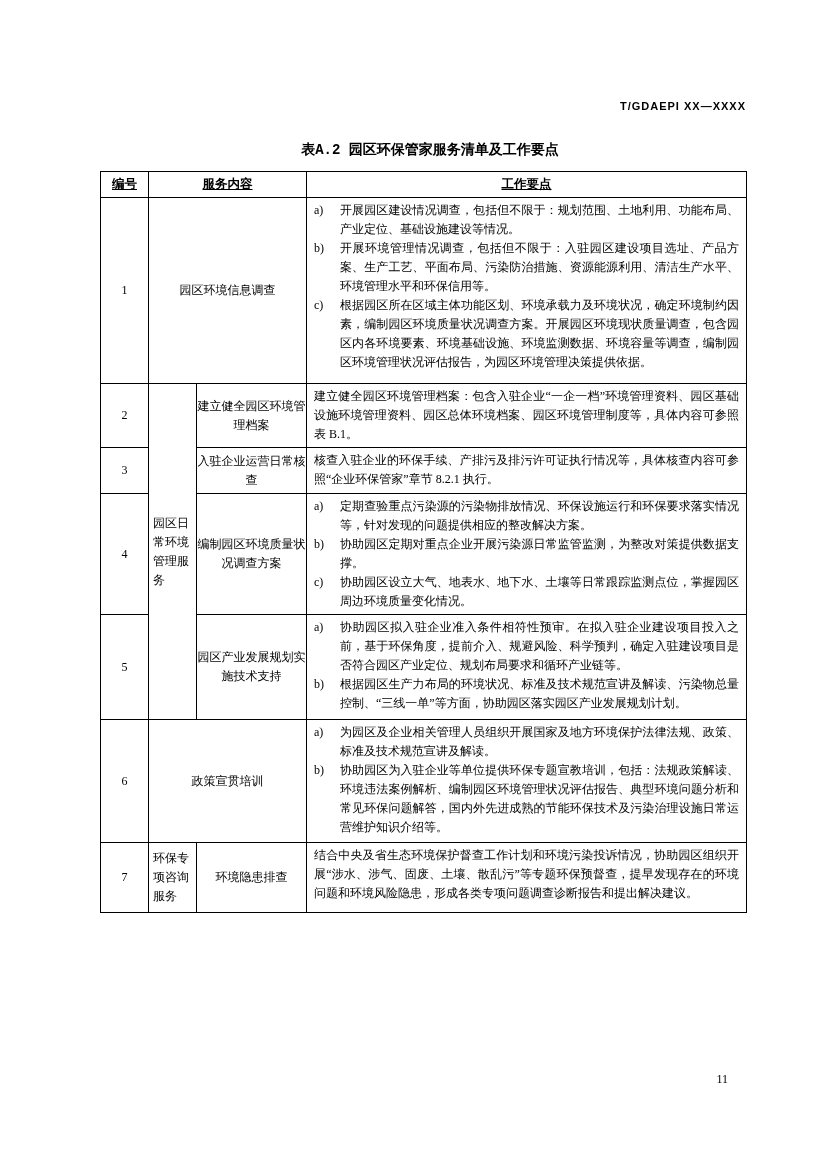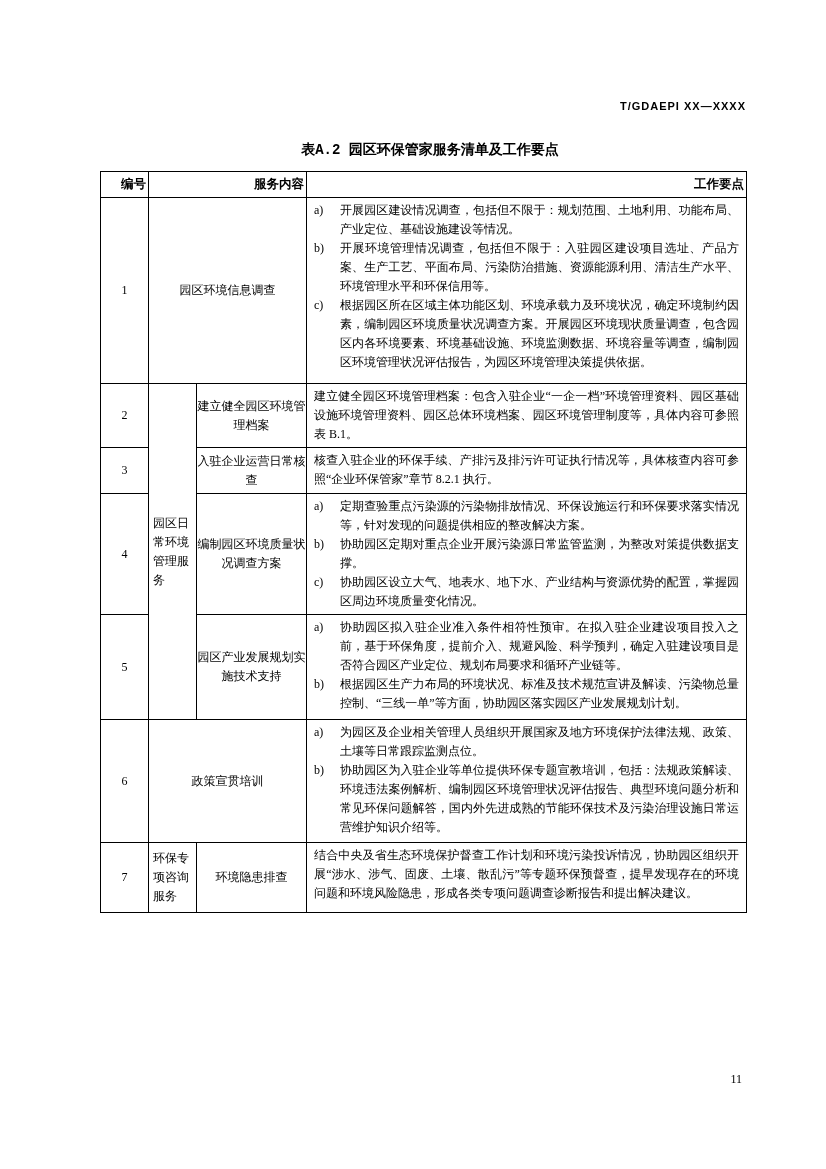--- a/index.html
+++ b/index.html
@@ -46,23 +46,24 @@
   .main-table col.c-service { width: 110px; }
   .main-table col.c-points  { width: 440px; }
   .main-table th, .main-table td {
     border: 1px solid #000;
     vertical-align: middle;
   }
   .main-table th {
     font-family: "Liberation Sans", sans-serif;
     font-weight: bold;
     font-size: 12.5px;
-    text-align: right;
+    text-align: center;
     height: 26px;
     padding: 2px;
+    text-decoration: underline;
   }
   td.id-cell {
     text-align: center;
     padding: 2px;
   }
   td.group-cell {
     padding: 2px 4px;
   }
   td.service-cell {
     text-align: center;
@@ -85,21 +86,21 @@
   tr.r1 { height: 186px; }
   tr.r2 { height: 57px; }
   tr.r3 { height: 46px; }
   tr.r4 { height: 121px; }
   tr.r5 { height: 105px; }
   tr.r6 { height: 123px; }
   tr.r7 { height: 70px; }
   .page-number {
     position: absolute;
     top: 1072px;
-    right: 84px;
+    right: 98px;
     font-size: 12px;
   }
 </style>
 </head>
 <body>
 
 <div class="doc-header">T/GDAEPI XX—XXXX</div>
 
 <div class="table-title">表A.2 园区环保管家服务清单及工作要点</div>
 
@@ -160,21 +161,21 @@
         <div class="point">
           <span class="marker">a)</span>
           <span class="ptext">定期查验重点污染源的污染物排放情况、环保设施运行和环保要求落实情况等，针对发现的问题提供相应的整改解决方案。</span>
         </div>
         <div class="point">
           <span class="marker">b)</span>
           <span class="ptext">协助园区定期对重点企业开展污染源日常监管监测，为整改对策提供数据支撑。</span>
         </div>
         <div class="point">
           <span class="marker">c)</span>
-          <span class="ptext">协助园区设立大气、地表水、地下水、产业结构与资源优势的配置，掌握园区周边环境质量变化情况。</span>
+          <span class="ptext">协助园区设立大气、地表水、地下水、土壤等日常跟踪监测点位，掌握园区周边环境质量变化情况。</span>
         </div>
       </td>
     </tr>
 
     <tr class="r5">
       <td class="id-cell">5</td>
       <td class="service-cell">园区产业发展规划实施技术支持</td>
       <td class="points-cell">
         <div class="point">
           <span class="marker">a)</span>
@@ -186,21 +187,21 @@
         </div>
       </td>
     </tr>
 
     <tr class="r6">
       <td class="id-cell">6</td>
       <td class="service-cell" colspan="2">政策宣贯培训</td>
       <td class="points-cell">
         <div class="point">
           <span class="marker">a)</span>
-          <span class="ptext">为园区及企业相关管理人员组织开展国家及地方环境保护法律法规、政策、土壤等日常跟踪监测点位。</span>
+          <span class="ptext">为园区及企业相关管理人员组织开展国家及地方环境保护法律法规、政策、标准及技术规范宣讲及解读。</span>
         </div>
         <div class="point">
           <span class="marker">b)</span>
           <span class="ptext">协助园区为入驻企业等单位提供环保专题宣教培训，包括：法规政策解读、环境违法案例解析、编制园区环境管理状况评估报告、典型环境问题分析和常见环保问题解答，国内外先进成熟的节能环保技术及污染治理设施日常运营维护知识介绍等。</span>
         </div>
       </td>
     </tr>
 
     <tr class="r7">
       <td class="id-cell">7</td>

